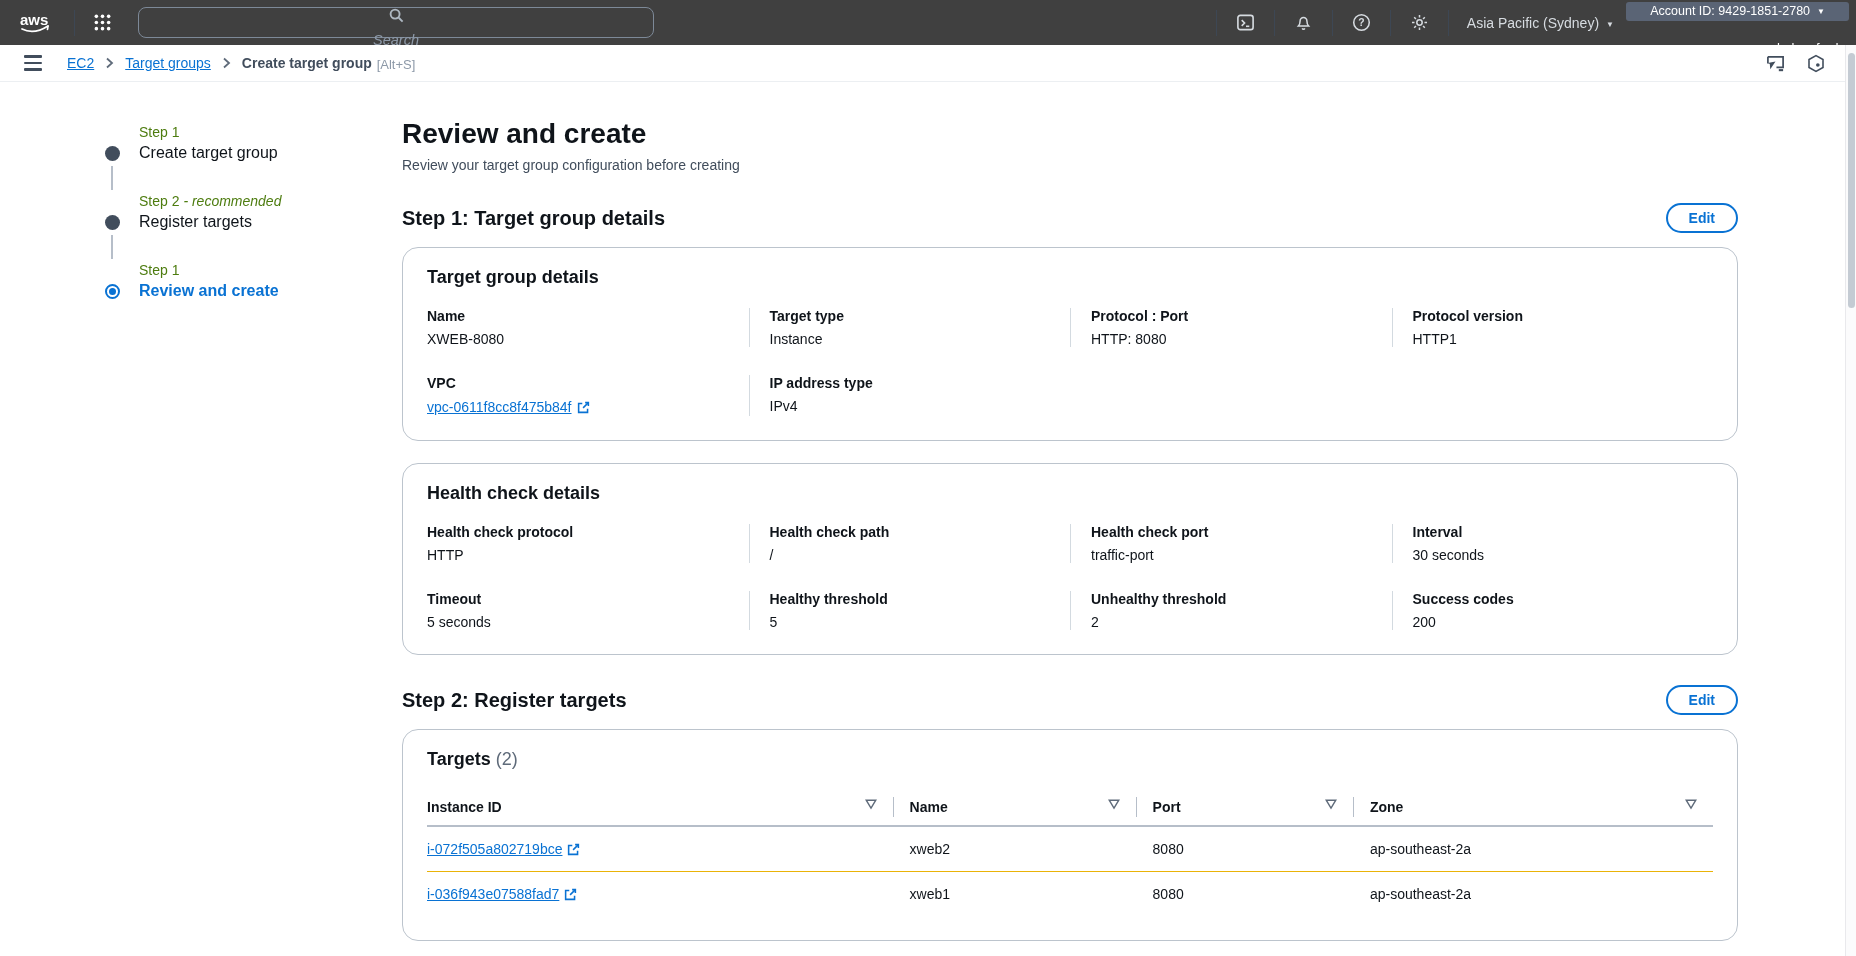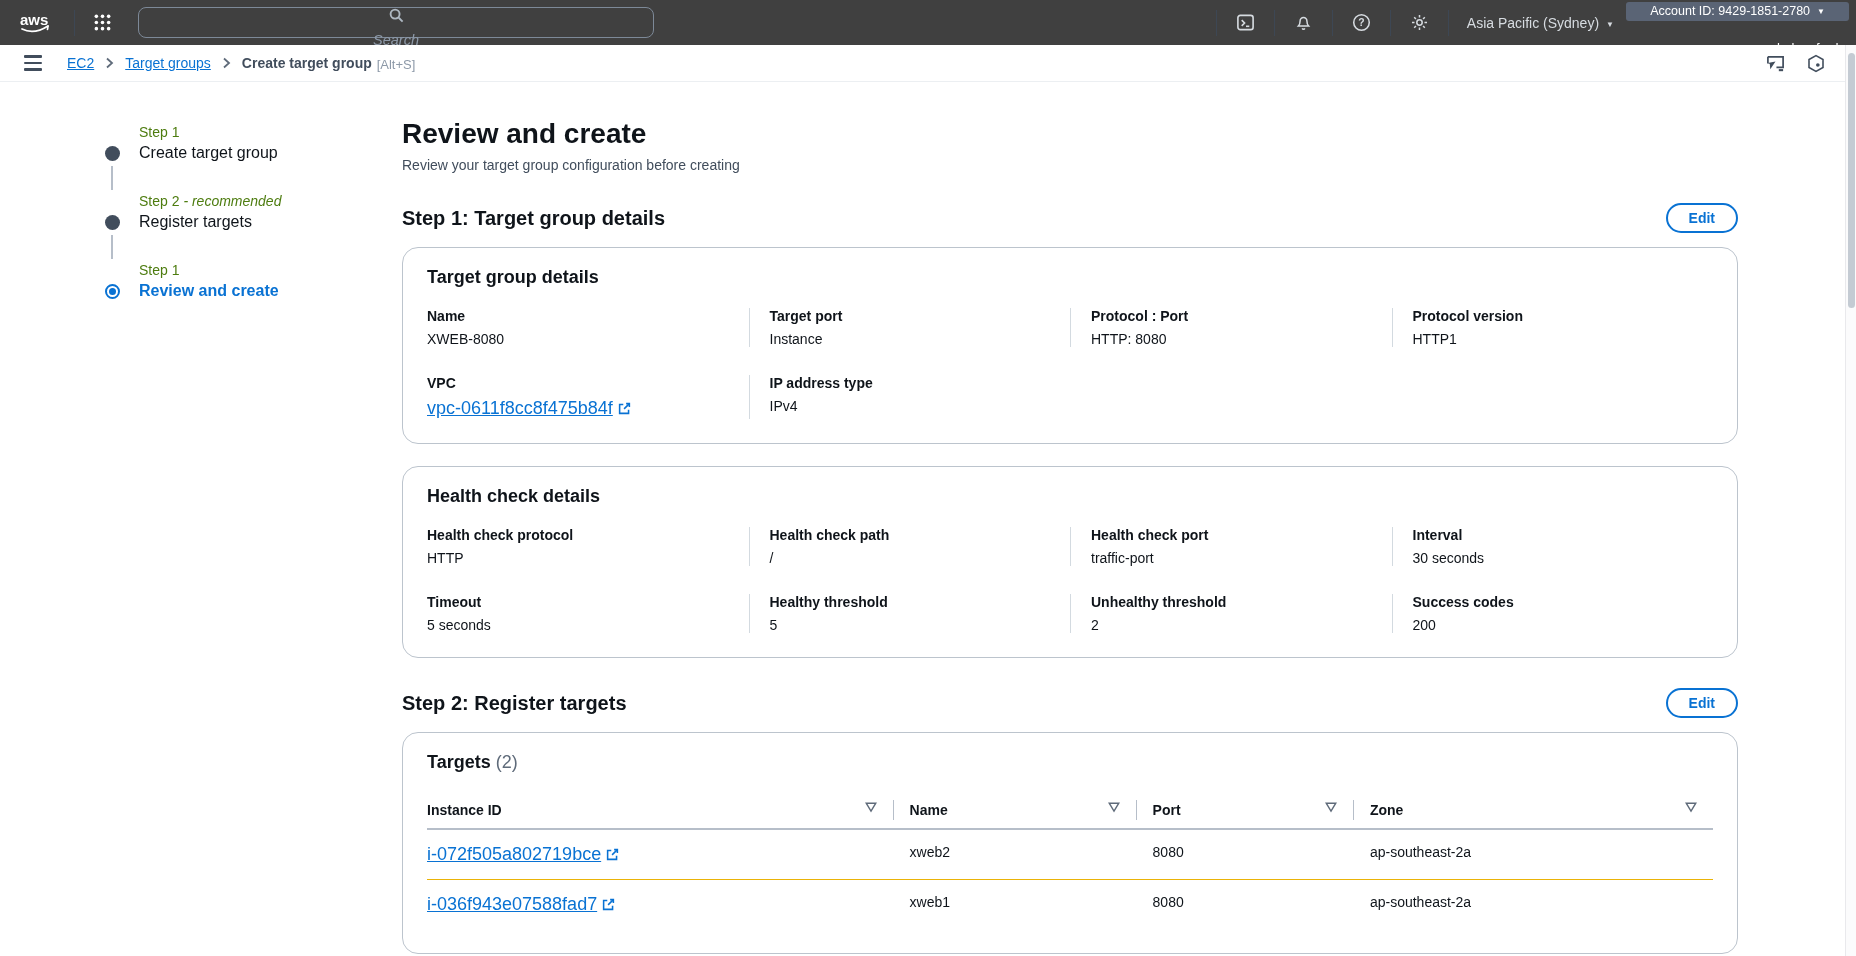--- a/index.html
+++ b/index.html
@@ -72,21 +72,21 @@
     font-family:"Liberation Sans", sans-serif;
   }
   .card { border:1px solid #bcc4cd; border-radius:16px; background:#fff; padding:19px 24px 24px; margin-top:14px; }
   .card h3 { font-size:18px; font-weight:700; margin-bottom:20px; }
   .card h3 .count { color:#5f6b7a; font-weight:400; }
   .fields { display:grid; grid-template-columns:repeat(4,1fr); row-gap:28px; }
   .field { padding-right:26px; }
   .field.bl { border-left:1px solid #d3dae0; padding-left:20px; }
   .flabel { font-size:14px; font-weight:700; color:#0f141a; margin-bottom:7px; }
   .fvalue { font-size:14px; color:#0f141a; }
-  a.val-link { color:#0972d3; text-decoration:underline; cursor:pointer; display:inline-flex; align-items:center; gap:5px; font-size:18px; }
+  a.val-link { color:#0972d3; text-decoration:underline; cursor:pointer; display:inline-flex; align-items:center; gap:5px; font-size:14px; }
   .ext { display:inline-flex; }
   
   .tbl-header { display:grid; grid-template-columns:36.2% 18.9% 16.9% 28%; border-bottom:2px solid #b6bec9; margin-top:4px; }
   .th { display:flex; align-items:flex-start; justify-content:space-between; padding:9px 16px 10px 0; font-size:14px; font-weight:700; position:relative; }
   .th.bl { padding-left:17px; }
   .th.bl::before { content:""; position:absolute; left:0; top:7px; height:20px; width:1px; background:#b6bec9; }
   .tr { display:grid; grid-template-columns:36.2% 18.9% 16.9% 28%; border-bottom:1px solid #eab308; }
   .tr:last-child { border-bottom:none; }
   .td { padding:14px 16px 14px 0; font-size:14px; color:#0f141a; }
   .td.pl { padding-left:17px; }
@@ -261,21 +261,21 @@
     </div>
 
     <section class="card">
       <h3>Target group details</h3>
       <div class="fields">
         <div class="field">
           <div class="flabel">Name</div>
           <div class="fvalue">XWEB-8080</div>
         </div>
         <div class="field bl">
-          <div class="flabel">Target port</div>
+          <div class="flabel">Target type</div>
           <div class="fvalue">Instance</div>
         </div>
         <div class="field bl">
           <div class="flabel">Protocol : Port</div>
           <div class="fvalue">HTTP: 8080</div>
         </div>
         <div class="field bl">
           <div class="flabel">Protocol version</div>
           <div class="fvalue">HTTP1</div>
         </div>

